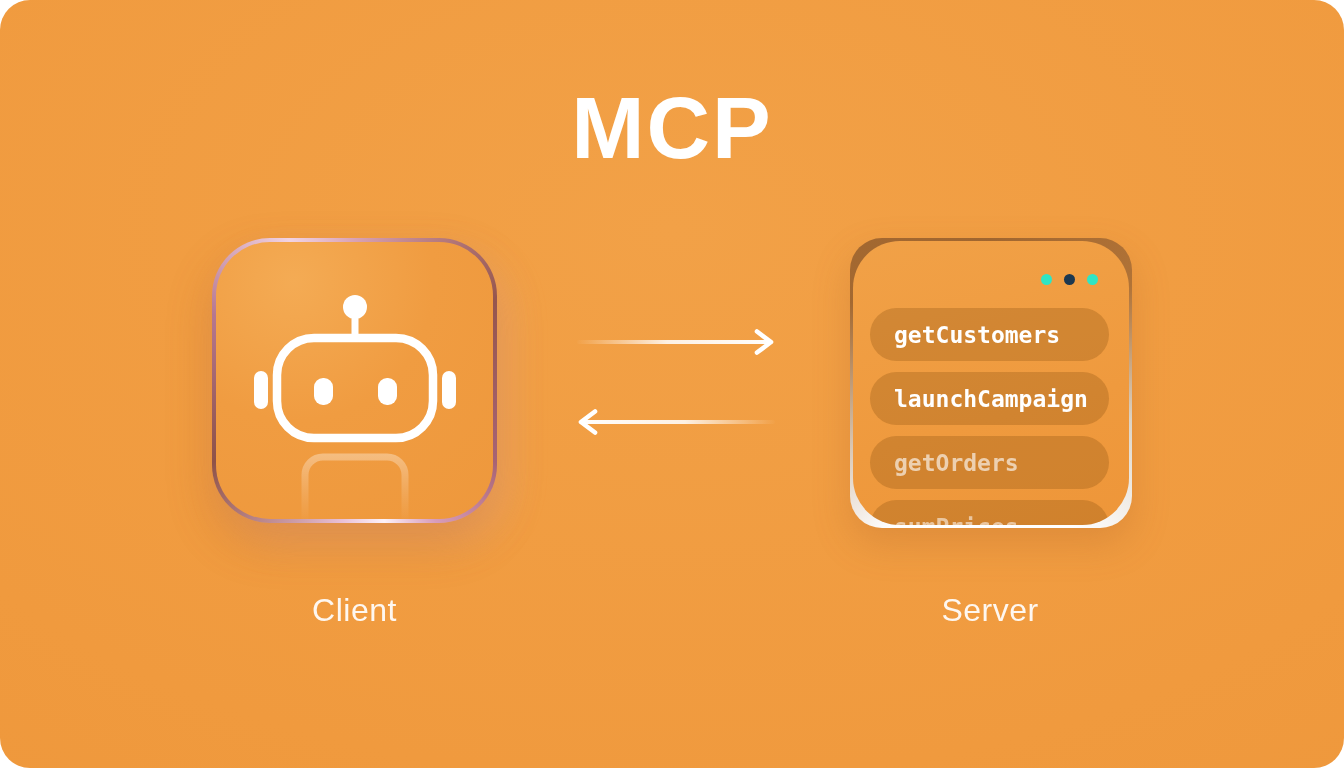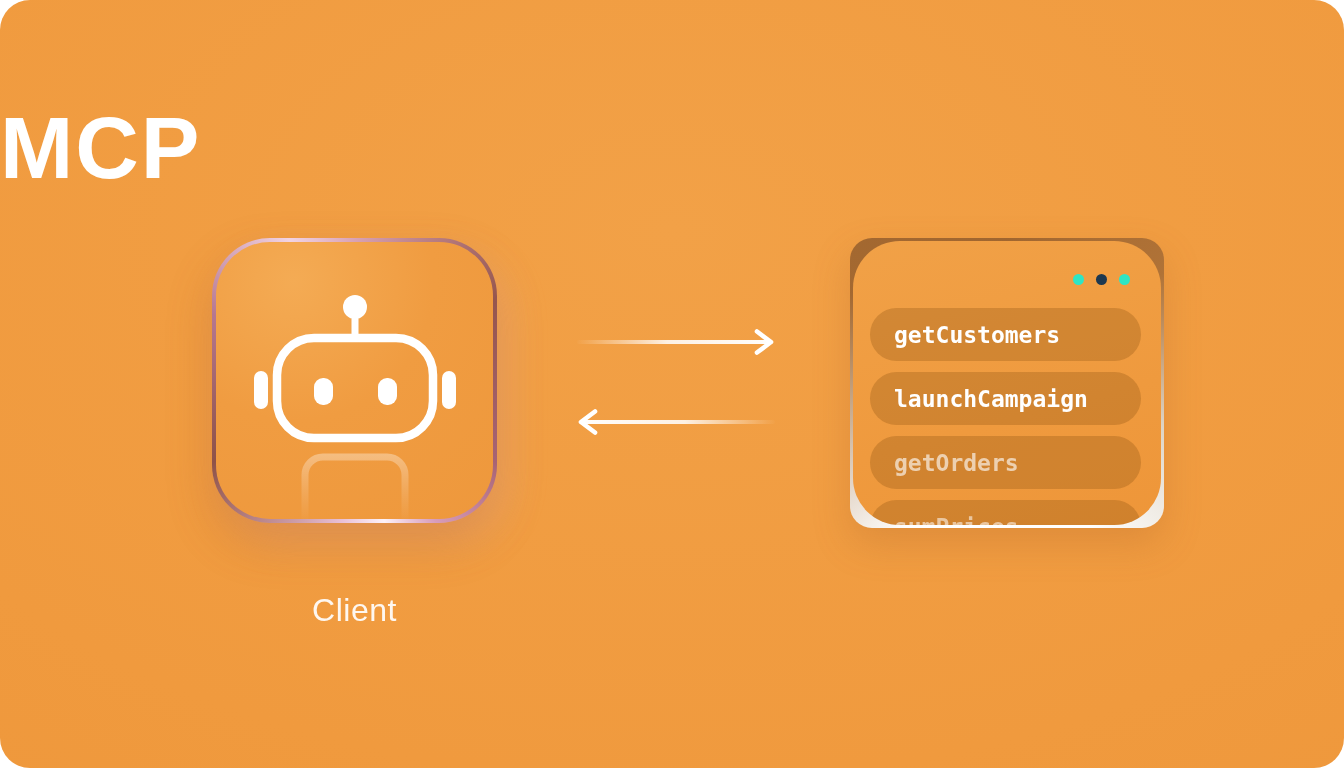--- a/index.html
+++ b/index.html
@@ -14,26 +14,26 @@
     position: relative;
     width: 1344px; height: 768px;
     border-radius: 30px;
     background: radial-gradient(120% 130% at 50% 30%, #f2a147 0%, #f09a3e 55%, #ec9539 100%);
     overflow: hidden;
   }
 
   .title {
     position: absolute;
     top: 84px; left: 0; width: 100%;
+    text-align: center;
     font-size: 88px;
     font-weight: 800;
     letter-spacing: 2px;
     color: #ffffff;
     line-height: 1;
-    margin-top: 20px;
   }
 
   
   .client-card {
     position: absolute;
     left: 212px; top: 238px;
     width: 285px; height: 285px;
     border-radius: 58px;
     padding: 4px;
     background: conic-gradient(from 0deg at 50% 50%,
@@ -61,22 +61,22 @@
 
   
   .arrow { position: absolute; }
   .arrow-right { left: 575px; top: 329px; }
   .arrow-left  { left: 572px; top: 409px; }
 
   
   .server-card {
     position: absolute;
     left: 850px; top: 238px;
-    width: 314px; height: 290px;
-    border-radius: 22px;
+    width: 282px; height: 290px;
+    border-radius: 32px;
     padding: 3px;
     background: conic-gradient(from 0deg at 50% 50%,
       rgba(146, 92, 44, 0.85) 0deg,
       rgba(160, 104, 52, 0.8) 55deg,
       #ddd3c4 105deg,
       #ffffff 150deg,
       #ffffff 215deg,
       #cdb49a 255deg,
       rgba(150, 95, 45, 0.85) 300deg,
       rgba(146, 92, 44, 0.85) 360deg);
@@ -218,14 +218,15 @@
         </div>
         <div class="method-pill">
           <span class="method-name">sumPrices</span>
         </div>
       </div>
 
     </div>
   </div>
 
   <div class="node-label client-label">Client</div>
+  <div class="node-label server-label">Server</div>
 
 </div>
 
 </body></html>

